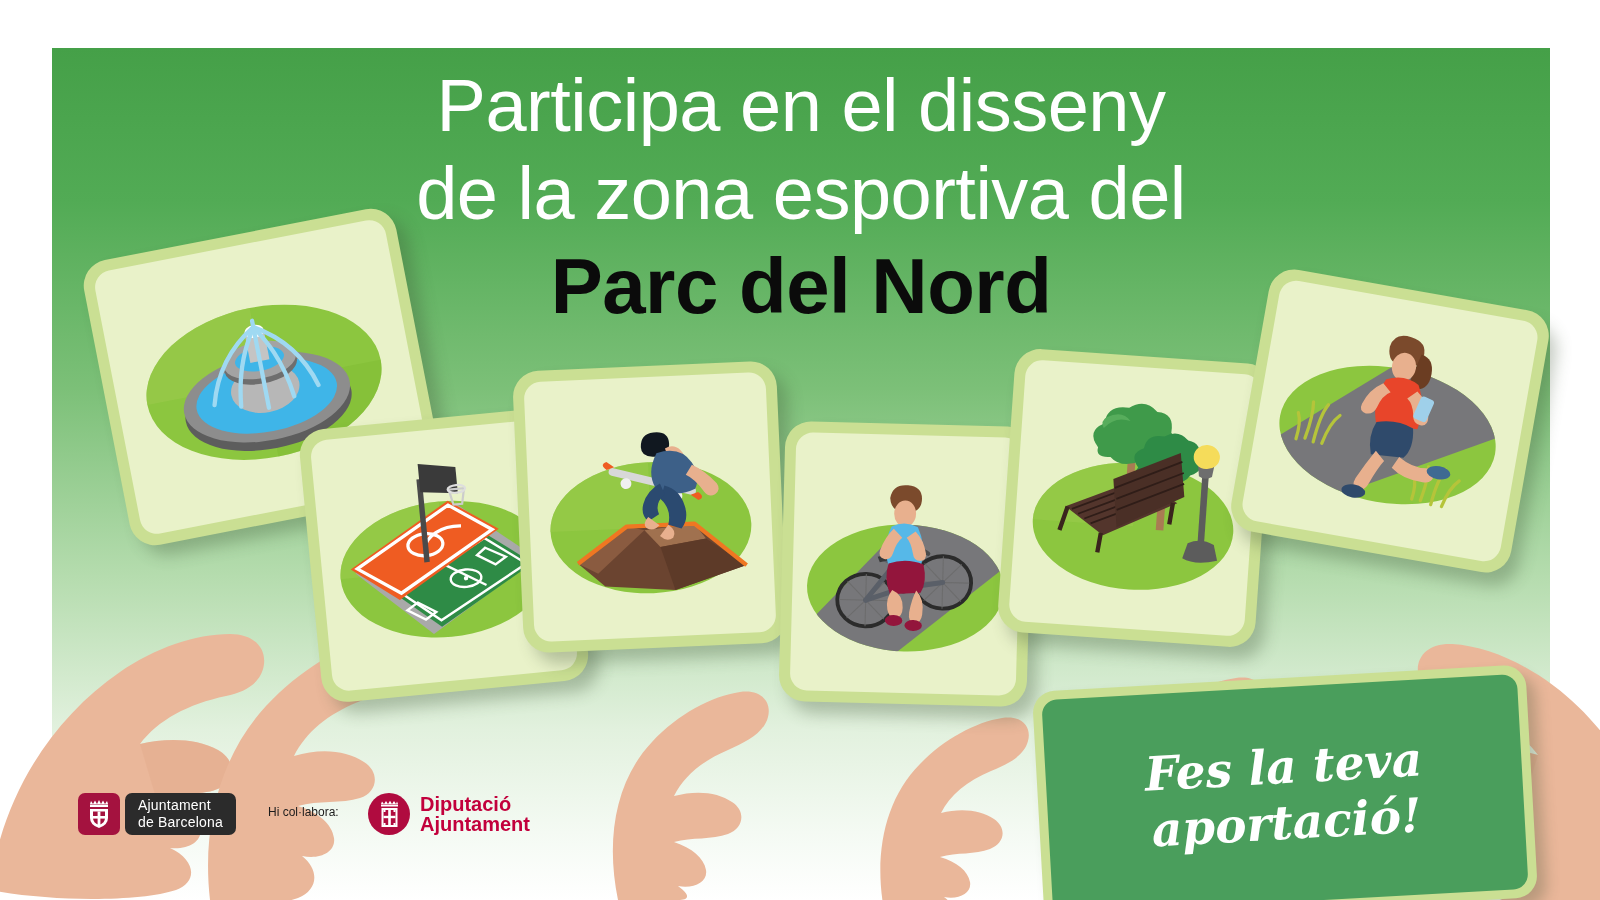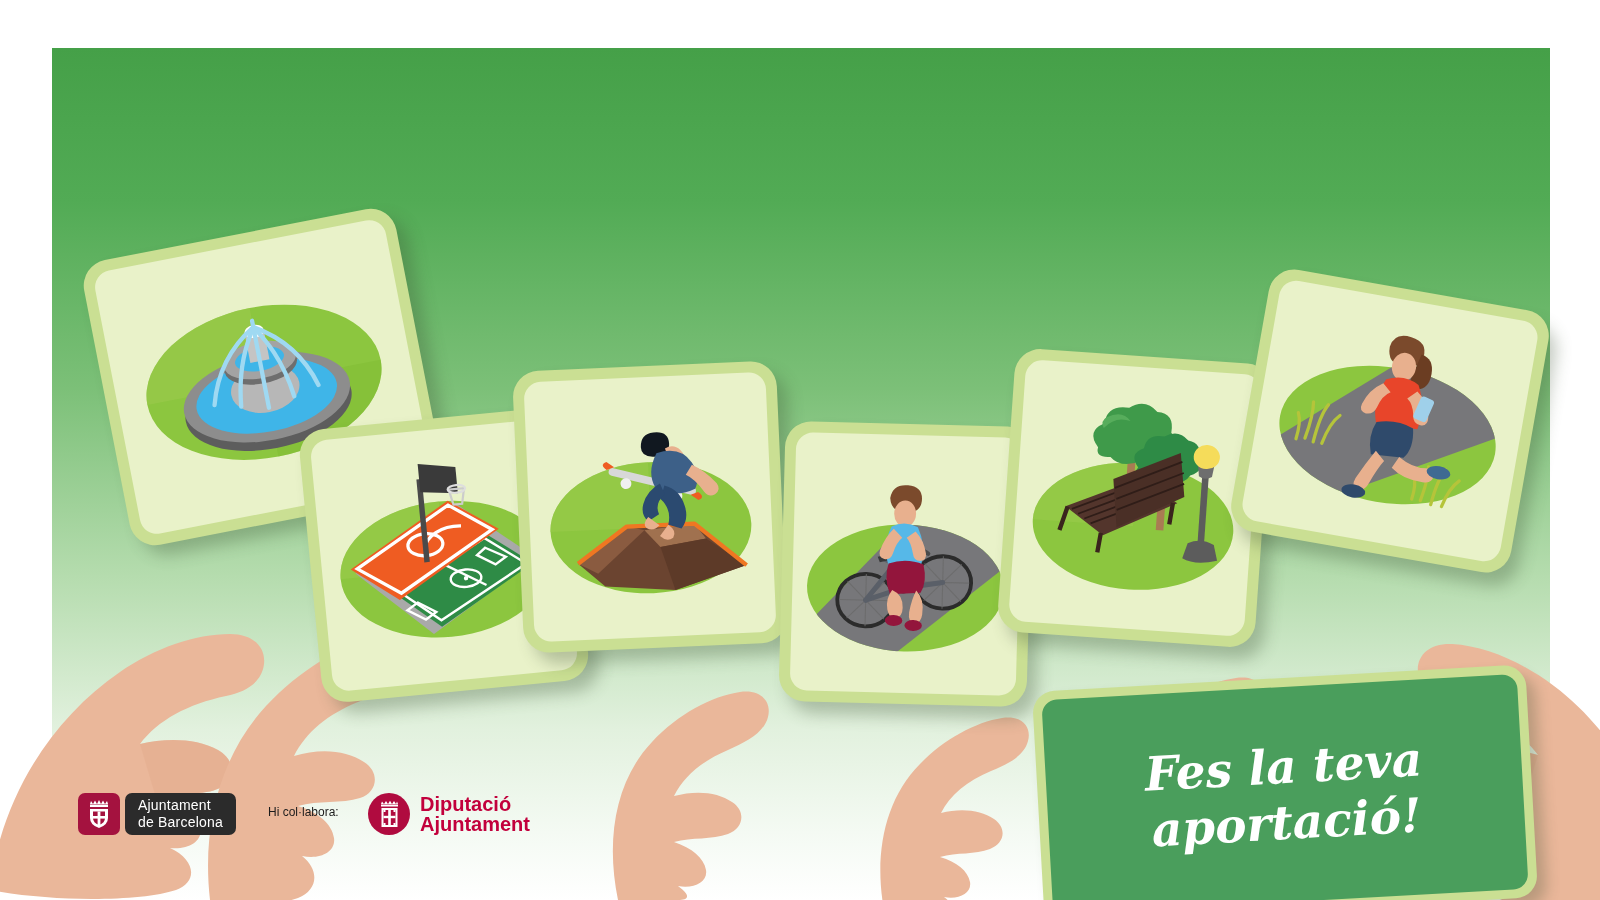--- a/index.html
+++ b/index.html
@@ -367,20 +367,23 @@
             <path d="M134,142 q14,8 26,6 q8,-1 8,6 q0,7 -9,7 q-18,1 -30,-8 Z" fill="#e8b08e"></path>
             <ellipse cx="98" cy="180" rx="11" ry="6" fill="#2f4a6b"></ellipse>
             <ellipse cx="172" cy="150" rx="11" ry="6" fill="#3f6a92"></ellipse>
           </g>
         </svg>
       </div>
     </div>
   </div>
 
   <div class="title">
+    <span class="t-line">Participa en el disseny</span>
+    <span class="t-line">de la zona esportiva del</span>
+    <span class="t-line bold">Parc del Nord</span>
   </div>
 
   <div class="cta">
     <div class="cta-inner">
       <div class="cta-text">
         <span>Fes la teva</span><br>
         <span>aportació!</span>
       </div>
     </div>
   </div>

